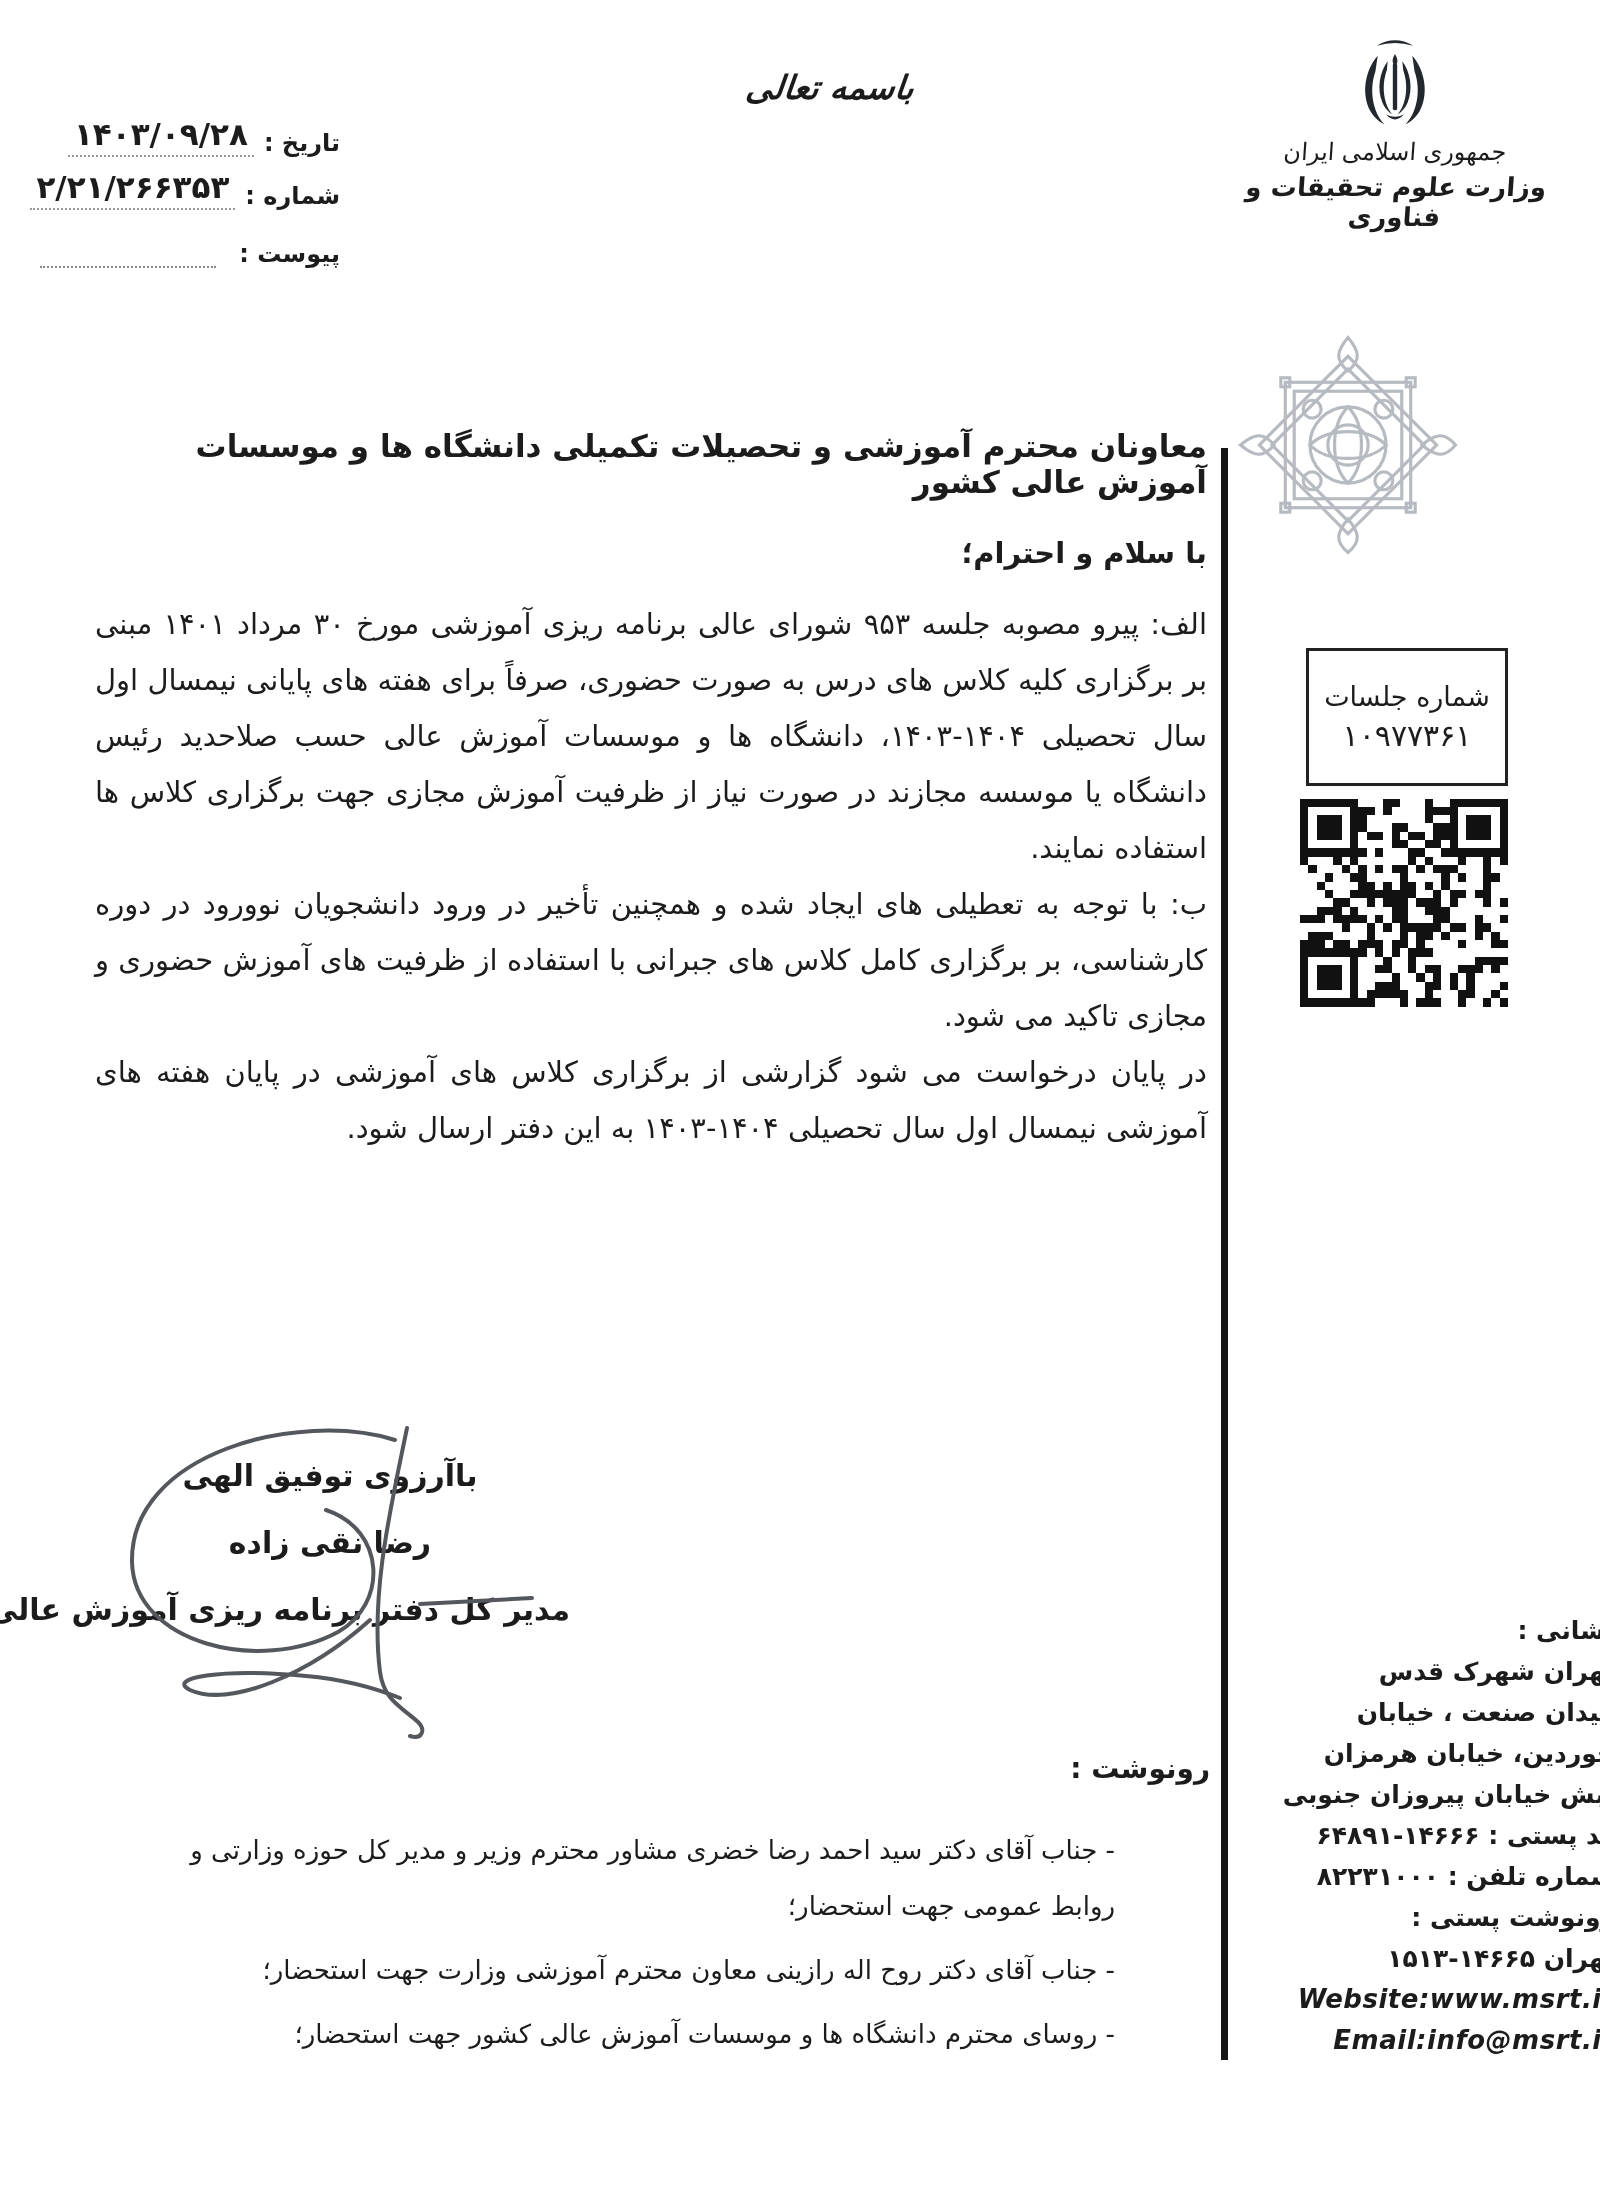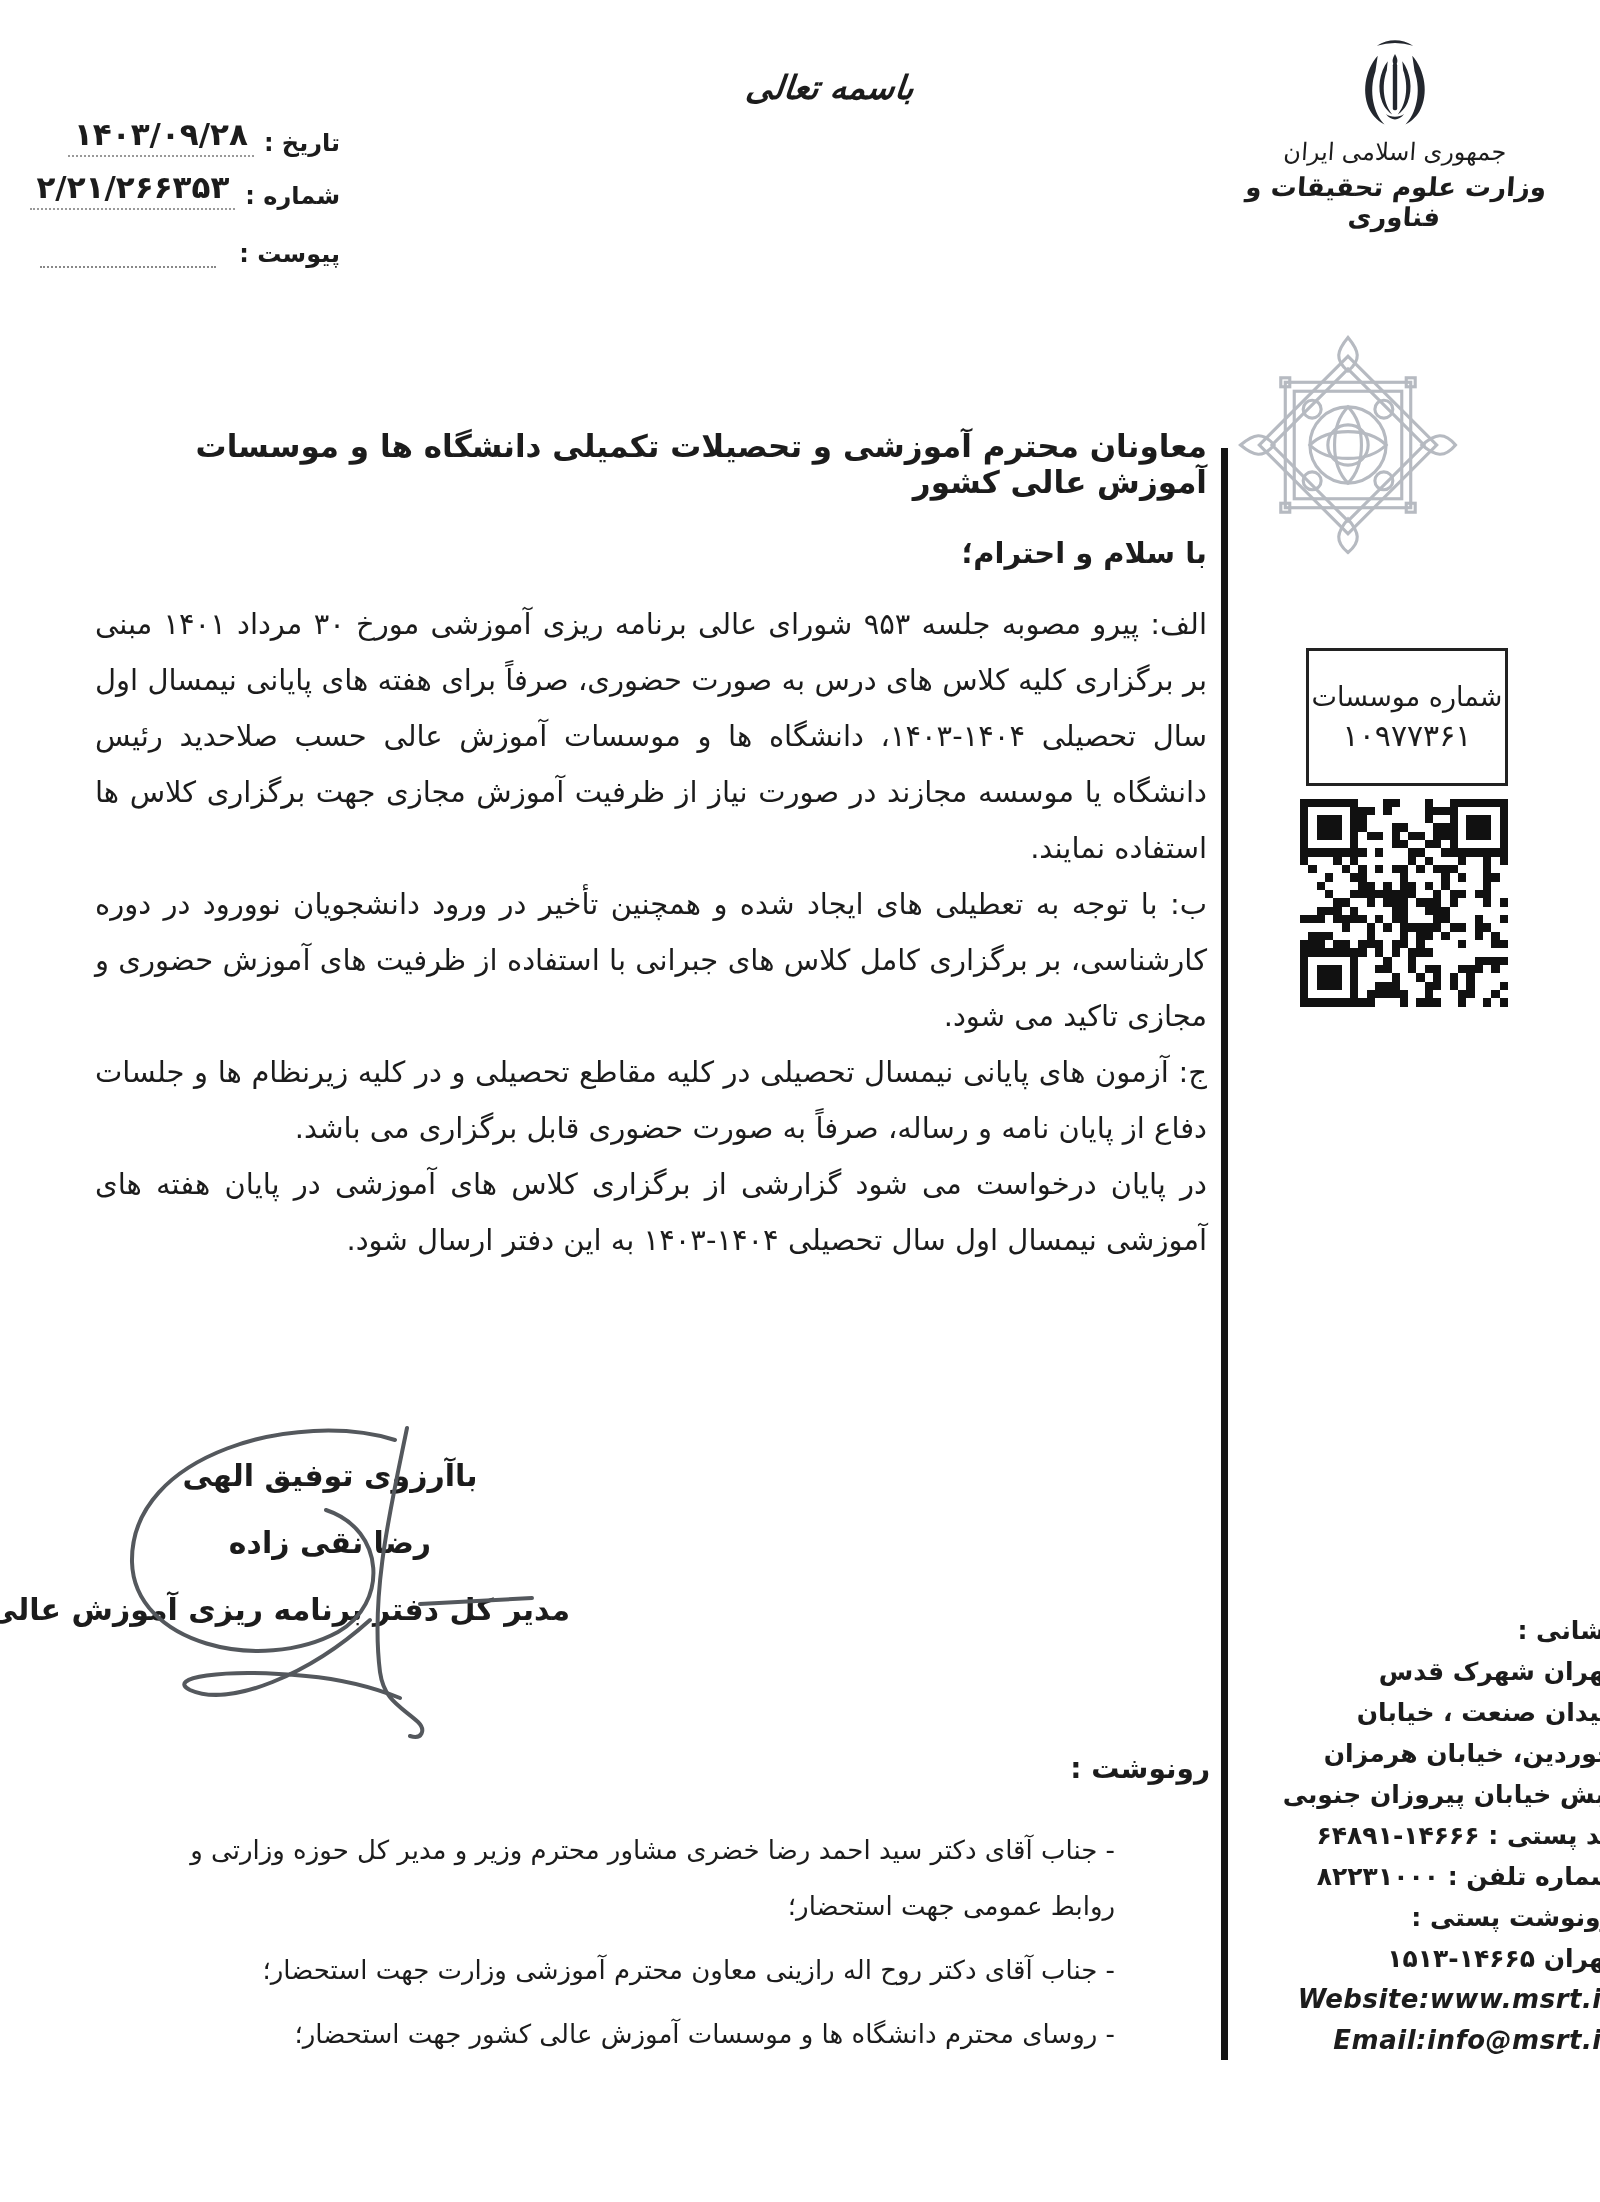--- a/index.html
+++ b/index.html
@@ -123,21 +123,21 @@
       <rect x="20" y="20" width="4" height="4"></rect>
         <rect x="76" y="20" width="4" height="4"></rect>
       <rect x="20" y="76" width="4" height="4"></rect>
         <rect x="76" y="76" width="4" height="4"></rect>
     </g>
   </svg>
 
   <div class="vrule"></div>
 
   <div class="trackbox">
-    <div class="track-label">شماره موسسات</div>
+    <div class="track-label">شماره جلسات</div>
     <div class="track-num">۱۰۹۷۷۳۶۱</div>
   </div>
 
   <svg class="qr" id="qr-svg" viewBox="0 0 25 25" shape-rendering="crispEdges">
       <g fill="#111">
         <rect x="10" y="0" width="1" height="1"></rect>
         <rect x="11" y="0" width="1" height="1"></rect>
         <rect x="15" y="0" width="1" height="1"></rect>
         <rect x="7" y="1" width="1" height="1"></rect>
         <rect x="8" y="1" width="1" height="1"></rect>
@@ -349,21 +349,20 @@
         <rect x="2" y="20" width="3" height="3"></rect>
       </g>
     </svg>
 
   <div class="recipient">معاونان محترم آموزشی و تحصیلات تکمیلی دانشگاه ها و موسسات آموزش عالی کشور</div>
   <div class="salutation">با سلام و احترام؛</div>
 
   <div class="body-text">
     <p class="item">الف: پیرو مصوبه جلسه ۹۵۳ شورای عالی برنامه ریزی آموزشی مورخ ۳۰ مرداد ۱۴۰۱ مبنی بر برگزاری کلیه کلاس های درس به صورت حضوری، صرفاً برای هفته های پایانی نیمسال اول سال تحصیلی ۱۴۰۴-۱۴۰۳، دانشگاه ها و موسسات آموزش عالی حسب صلاحدید رئیس دانشگاه یا موسسه مجازند در صورت نیاز از ظرفیت آموزش مجازی جهت برگزاری کلاس ها استفاده نمایند.</p>
     <p class="item">ب: با توجه به تعطیلی های ایجاد شده و همچنین تأخیر در ورود دانشجویان نوورود در دوره کارشناسی، بر برگزاری کامل کلاس های جبرانی با استفاده از ظرفیت های آموزش حضوری و مجازی تاکید می شود.</p>
-    <p class="item">ج: آزمون های پایانی نیمسال تحصیلی در کلیه مقاطع تحصیلی و در کلیه زیرنظام ها و جلسات دفاع از پایان نامه و رساله، صرفاً به صورت حضوری قابل برگزاری می باشد.</p>
     <p class="item">در پایان درخواست می شود گزارشی از برگزاری کلاس های آموزشی در پایان هفته های آموزشی نیمسال اول سال تحصیلی ۱۴۰۴-۱۴۰۳ به این دفتر ارسال شود.</p>
   </div>
 
   <div class="sig-block">
     <div>باآرزوی توفیق الهی</div>
     <div>رضا نقی زاده</div>
     <div>مدیر کل دفتر برنامه ریزی آموزش عالی</div>
   </div>
   <svg class="sig-scrawl" viewBox="0 0 470 330">
     <g fill="none" stroke="#54585d" stroke-width="4" stroke-linecap="round">

